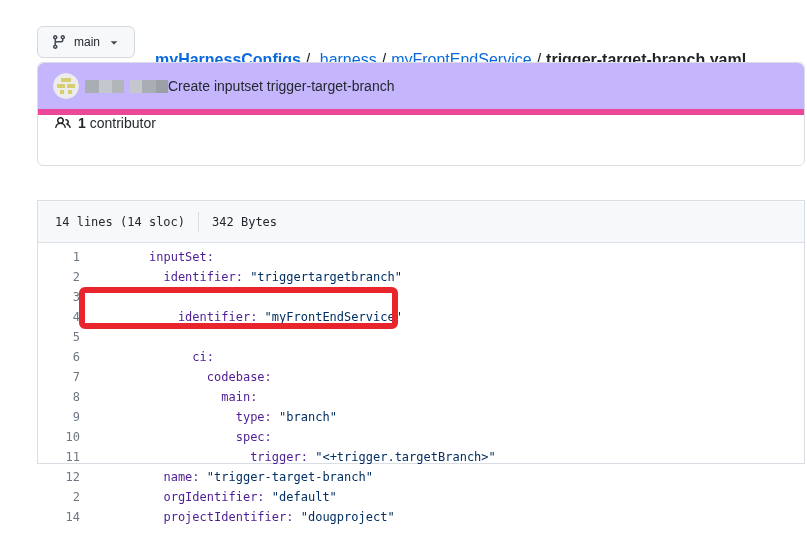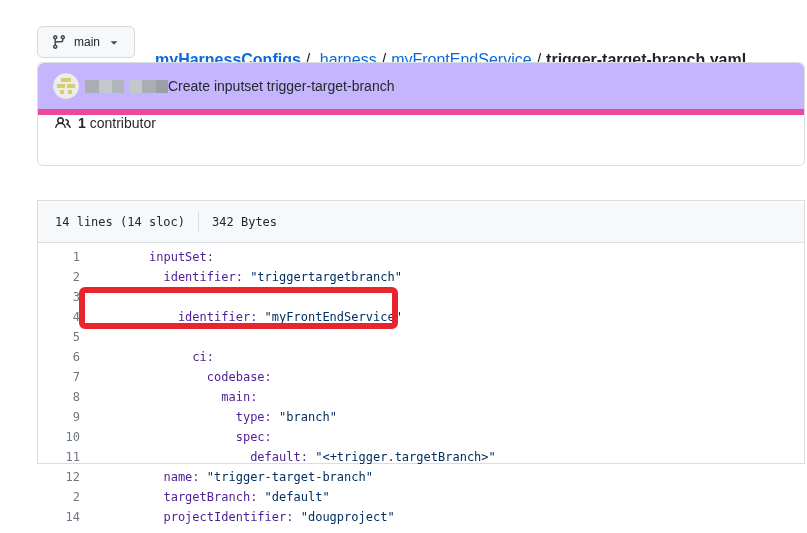--- a/index.html
+++ b/index.html
@@ -175,29 +175,29 @@
         <div class="code-row">
           <span class="ln">9</span>
           <span class="cd"><span class="k">            type:</span><span class="s"> "branch"</span></span>
         </div>
         <div class="code-row">
           <span class="ln">10</span>
           <span class="cd"><span class="k">            spec:</span></span>
         </div>
         <div class="code-row">
           <span class="ln">11</span>
-          <span class="cd"><span class="k">              default:</span><span class="s"> "&lt;+trigger.targetBranch&gt;"</span></span>
+          <span class="cd"><span class="k">              trigger:</span><span class="s"> "&lt;+trigger.targetBranch&gt;"</span></span>
         </div>
         <div class="code-row">
           <span class="ln">12</span>
           <span class="cd"><span class="k">  name:</span><span class="s"> "trigger-target-branch"</span></span>
         </div>
         <div class="code-row">
           <span class="ln">2</span>
-          <span class="cd"><span class="k">  targetBranch:</span><span class="s"> "default"</span></span>
+          <span class="cd"><span class="k">  orgIdentifier:</span><span class="s"> "default"</span></span>
         </div>
         <div class="code-row">
           <span class="ln">14</span>
           <span class="cd"><span class="k">  projectIdentifier:</span><span class="s"> "dougproject"</span></span>
         </div>
       </div>
     <div class="highlight"></div>
   </section>
 
 </div>

